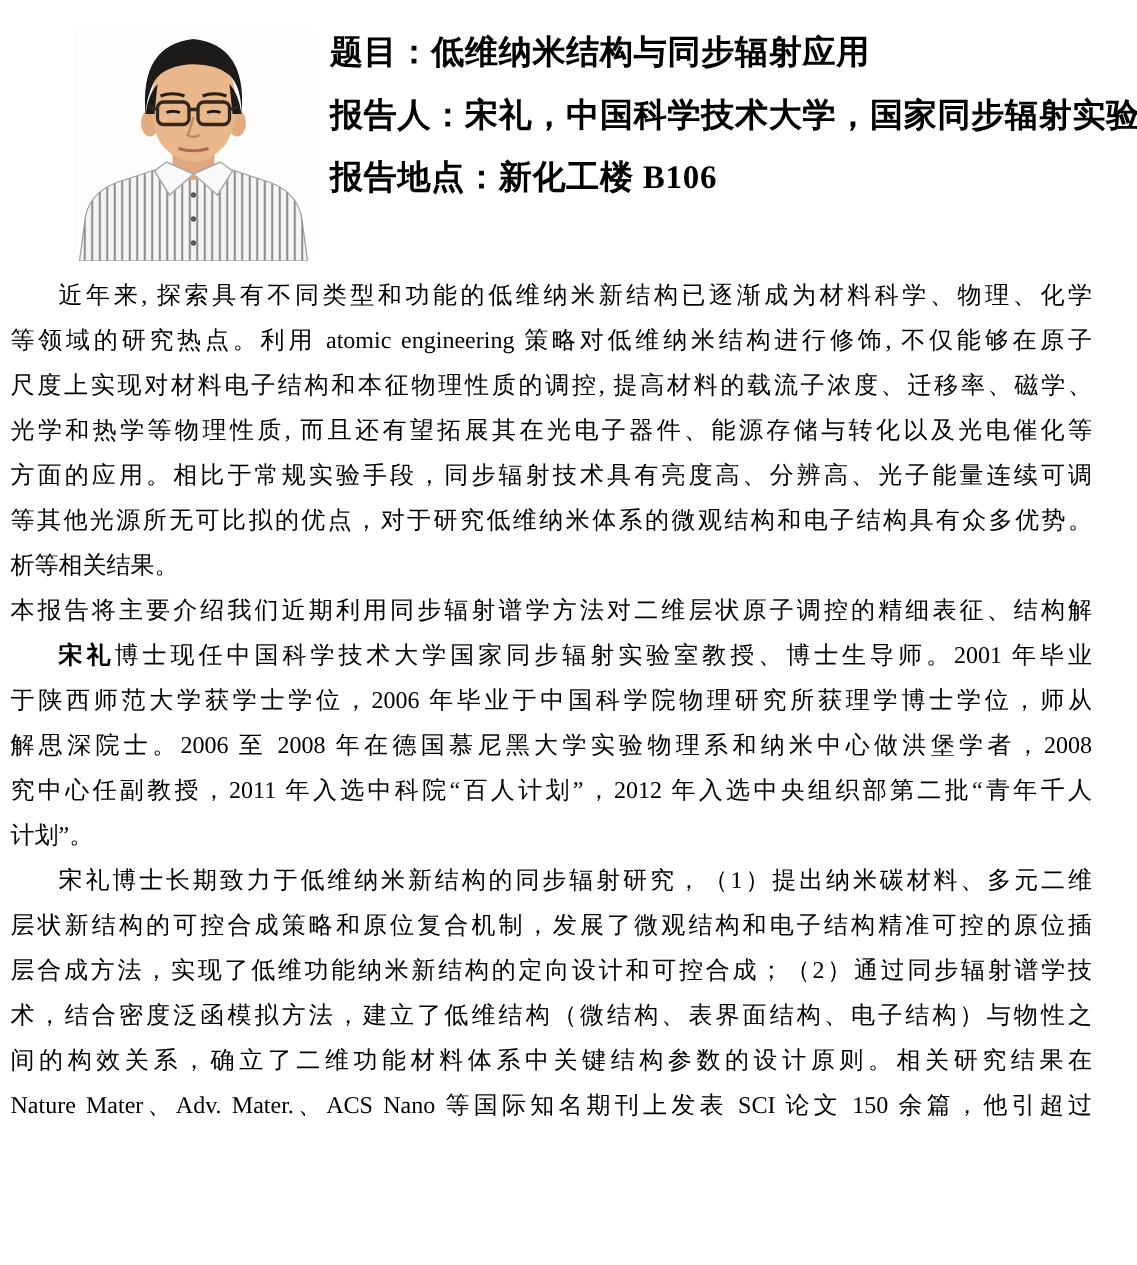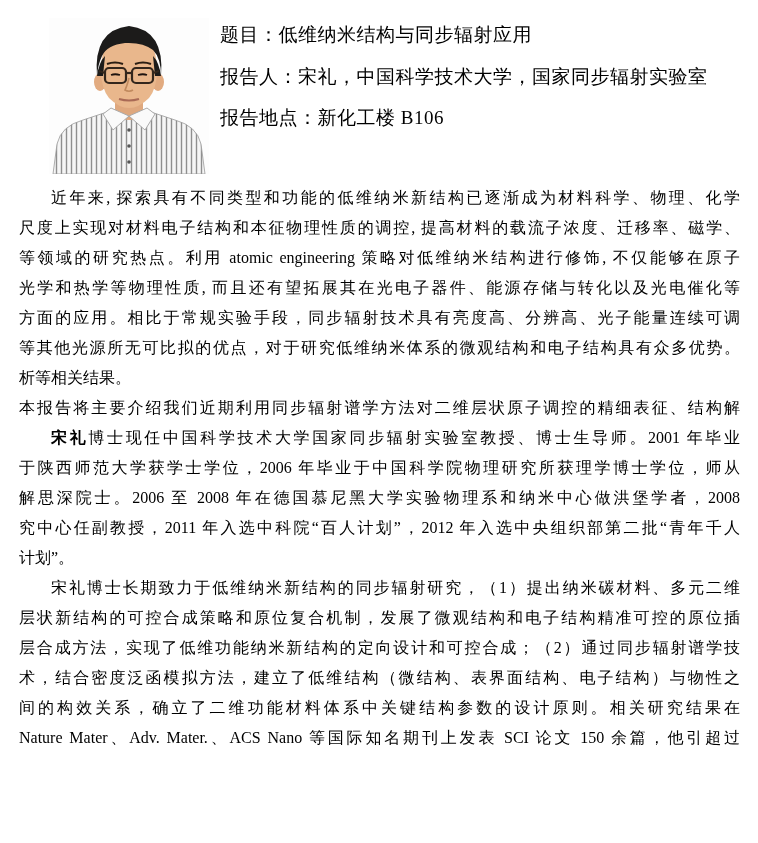--- a/index.html
+++ b/index.html
@@ -22,30 +22,30 @@
     height: 156px;
   }
   .photo-box svg { display: block; width: 100%; height: 100%; }
   .header-lines {
     position: absolute;
     left: 220px;
     top: 14px;
     width: 538px;
   }
   .header-line {
-    font-weight: normal;
-    font-size: 19px;
+    font-weight: bold;
+    font-size: 22px;
     line-height: 41.5px;
     white-space: nowrap;
     letter-spacing: 0.5px;
   }
   
   .body-text {
     position: absolute;
-    left: 19px;
+    left: 7px;
     top: 183px;
     width: 721px;
     font-size: 16px;
   }
   .line {
     line-height: 30px;
     height: 30px;
     text-align: justify;
     text-align-last: justify;
     white-space: nowrap;
@@ -112,22 +112,22 @@
   <div class="header-lines">
     <div class="header-line">题目：低维纳米结构与同步辐射应用</div>
     <div class="header-line">报告人：宋礼，中国科学技术大学，国家同步辐射实验室</div>
     <div class="header-line">报告地点：新化工楼 B106</div>
   </div>
 
   <div class="body-text">
 
     <div>
       <div class="line indent">近年来, 探索具有不同类型和功能的低维纳米新结构已逐渐成为材料科学、物理、化学</div>
+      <div class="line">等领域的研究热点。利用 atomic engineering 策略对低维纳米结构进行修饰, 不仅能够在原子</div>
       <div class="line">尺度上实现对材料电子结构和本征物理性质的调控, 提高材料的载流子浓度、迁移率、磁学、</div>
-      <div class="line">等领域的研究热点。利用 atomic engineering 策略对低维纳米结构进行修饰, 不仅能够在原子</div>
       <div class="line">光学和热学等物理性质, 而且还有望拓展其在光电子器件、能源存储与转化以及光电催化等</div>
       <div class="line">方面的应用。相比于常规实验手段，同步辐射技术具有亮度高、分辨高、光子能量连续可调</div>
       <div class="line">等其他光源所无可比拟的优点，对于研究低维纳米体系的微观结构和电子结构具有众多优势。</div>
       <div class="line para-end">析等相关结果。</div>
       <div class="line">本报告将主要介绍我们近期利用同步辐射谱学方法对二维层状原子调控的精细表征、结构解</div>
     </div>
 
     <div>
       <div class="line indent"><span class="bold-name">宋礼</span><span>博士现任中国科学技术大学国家同步辐射实验室教授、博士生导师。2001 年毕业</span></div>
       <div class="line">于陕西师范大学获学士学位，2006 年毕业于中国科学院物理研究所获理学博士学位，师从</div>

